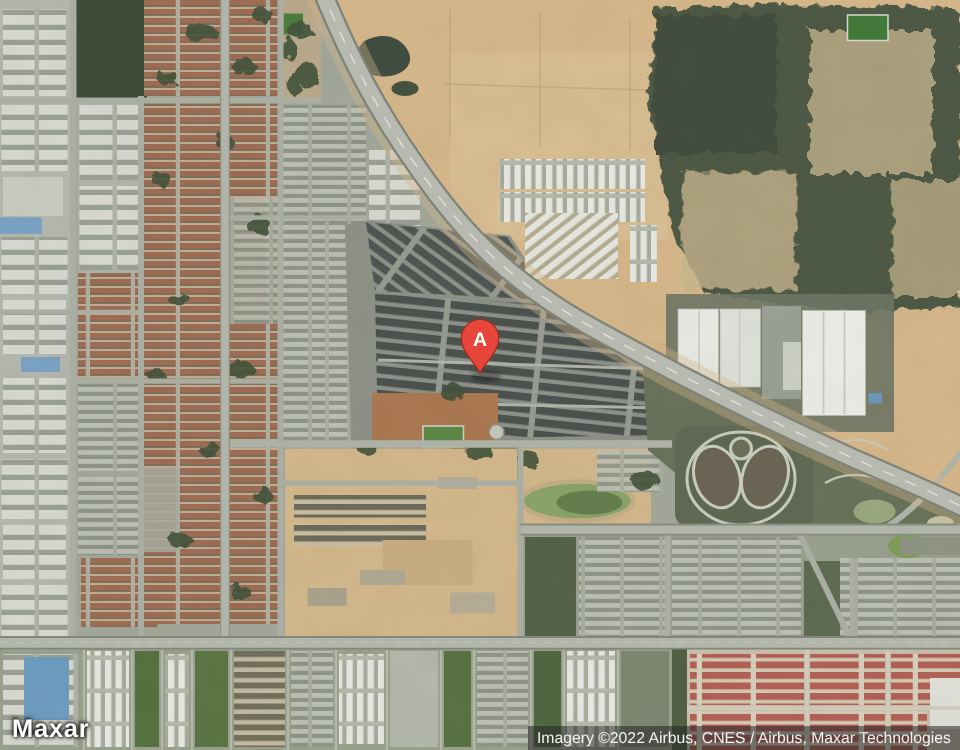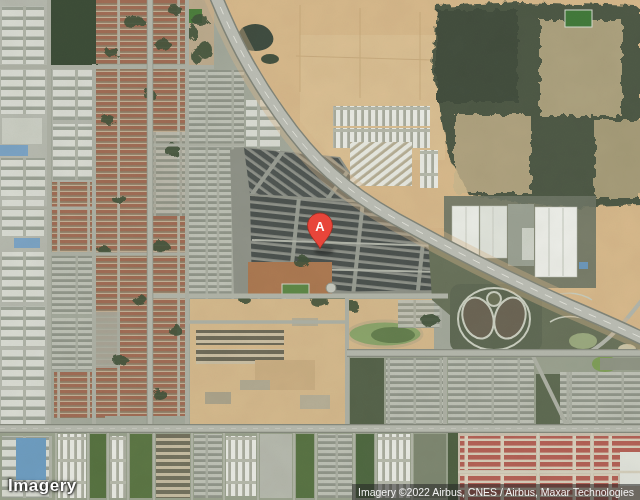--- a/index.html
+++ b/index.html
@@ -337,16 +337,16 @@
 </svg>
 
 <div class="marker-shadow"></div>
 <div class="marker">
   <svg width="26" height="39" viewBox="0 0 26 39" xmlns="http://www.w3.org/2000/svg">
     <path d="M13,1 C6.1,1 0.5,6.6 0.5,13.5 C0.5,18 3,22.6 6,26.6 C9,30.6 12,34.2 13,36.8 C14,34.2 17,30.6 20,26.6 C23,22.6 25.5,18 25.5,13.5 C25.5,6.6 19.9,1 13,1 Z" stroke="#9E2B1E" stroke-width="0.8" fill="#E8453A"></path>
     <text x="13" y="18.5" text-anchor="middle" font-family="Liberation Sans, DejaVu Sans, sans-serif" font-size="13" font-weight="bold" fill="#ffffff">A</text>
   </svg>
 </div>
 
-<div class="google-logo">Imagery</div>
+<div class="google-logo">Maxar</div>
 <div class="attribution">Imagery ©2022 Airbus, CNES / Airbus, Maxar Technologies</div>
 
 </div>
 
 </body></html>

